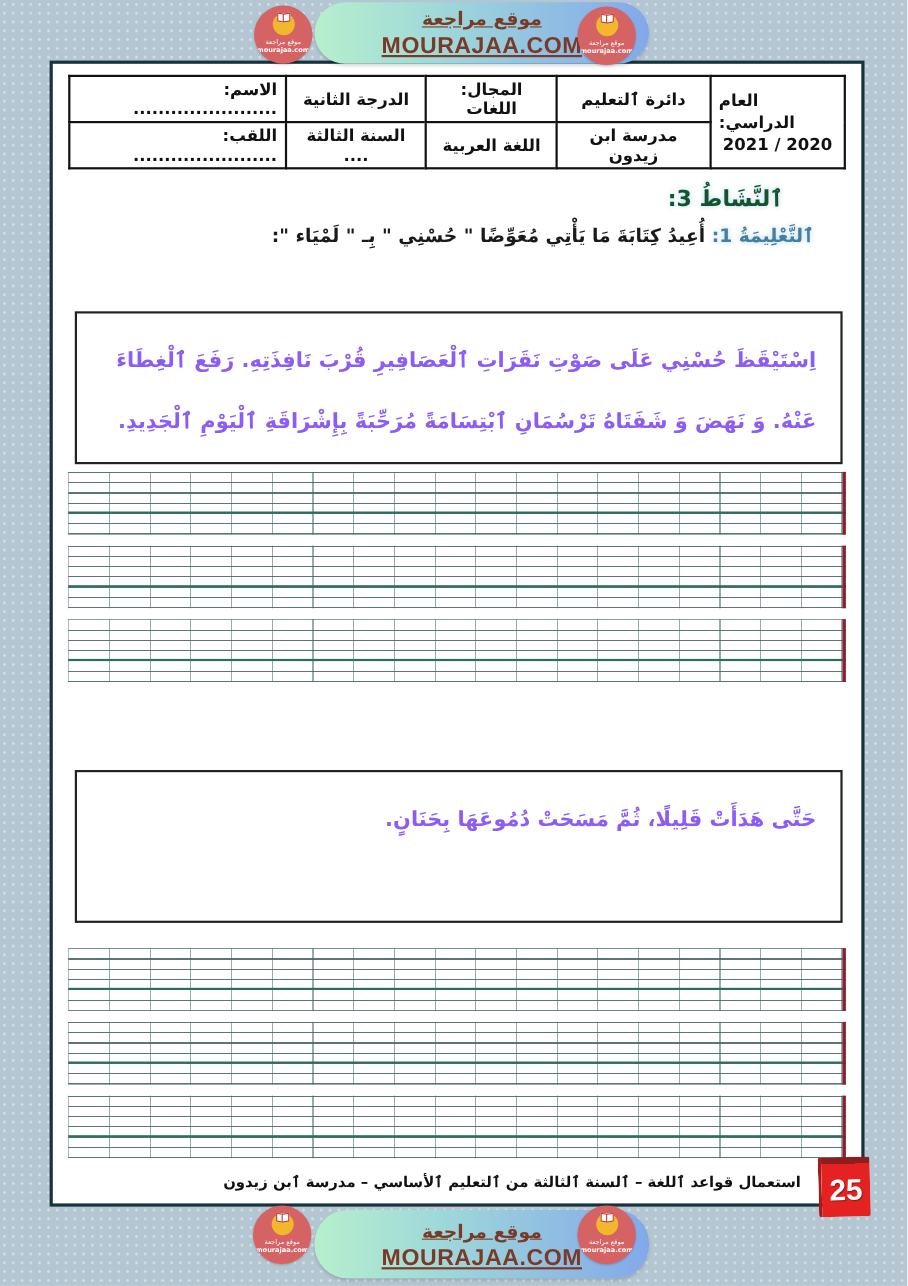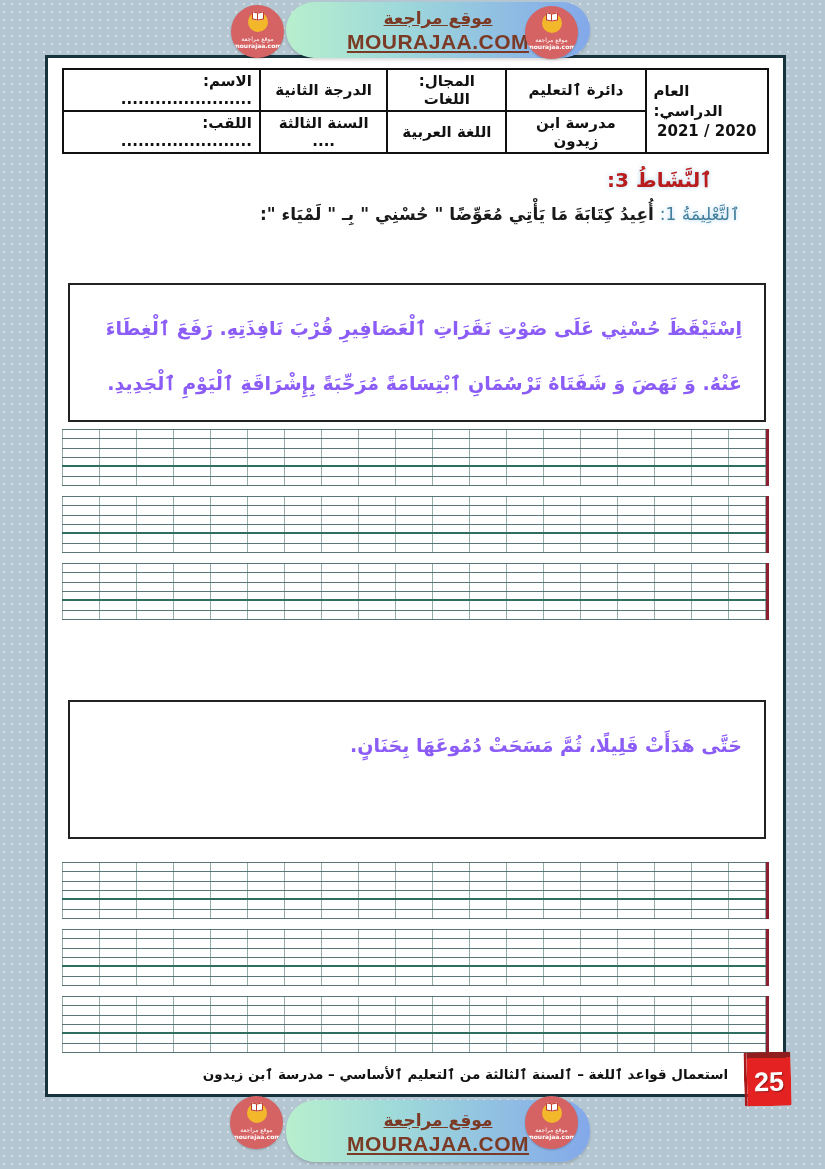--- a/index.html
+++ b/index.html
@@ -50,29 +50,29 @@
     font-size:15px; font-weight:bold; color:#111; text-align:center; vertical-align:middle;
   }
   .head-table td.year-cell div{ line-height:20px; }
   .year-label{ text-align:left; }
   .year-value{ direction:ltr; unicode-bidi:isolate; text-align:center; }
   td.fill-cell{ text-align:right; letter-spacing:.5px; }
 
   
   .activity-title{
     position:absolute; right:71px; top:110px; direction:rtl;
-    font-size:20px; font-weight:bold; color:#b91c1c;
+    font-size:20px; font-weight:bold; color:#14532d;
     text-shadow:0 0 5px rgba(170,210,235,.95);
   }
   .instruction{
     position:absolute; right:43px; direction:rtl; font-size:17px; color:#1a1a1a;
     white-space:nowrap; font-weight:600;
   }
   .instruction .label{
-    font-weight:normal; color:#44809d; text-shadow:0 0 5px rgba(170,210,235,.95);
+    font-weight:bold; color:#44809d; text-shadow:0 0 5px rgba(170,210,235,.95);
   }
   #instruction-1{ top:146px; }
   #instruction-2{ top:590px; }
 
   
   .passage-box{
     position:absolute; left:20px; width:698px; height:139px;
     border:2px solid #222; background:#fff; direction:rtl;
     padding:16px 22px 0 22px;
   }

